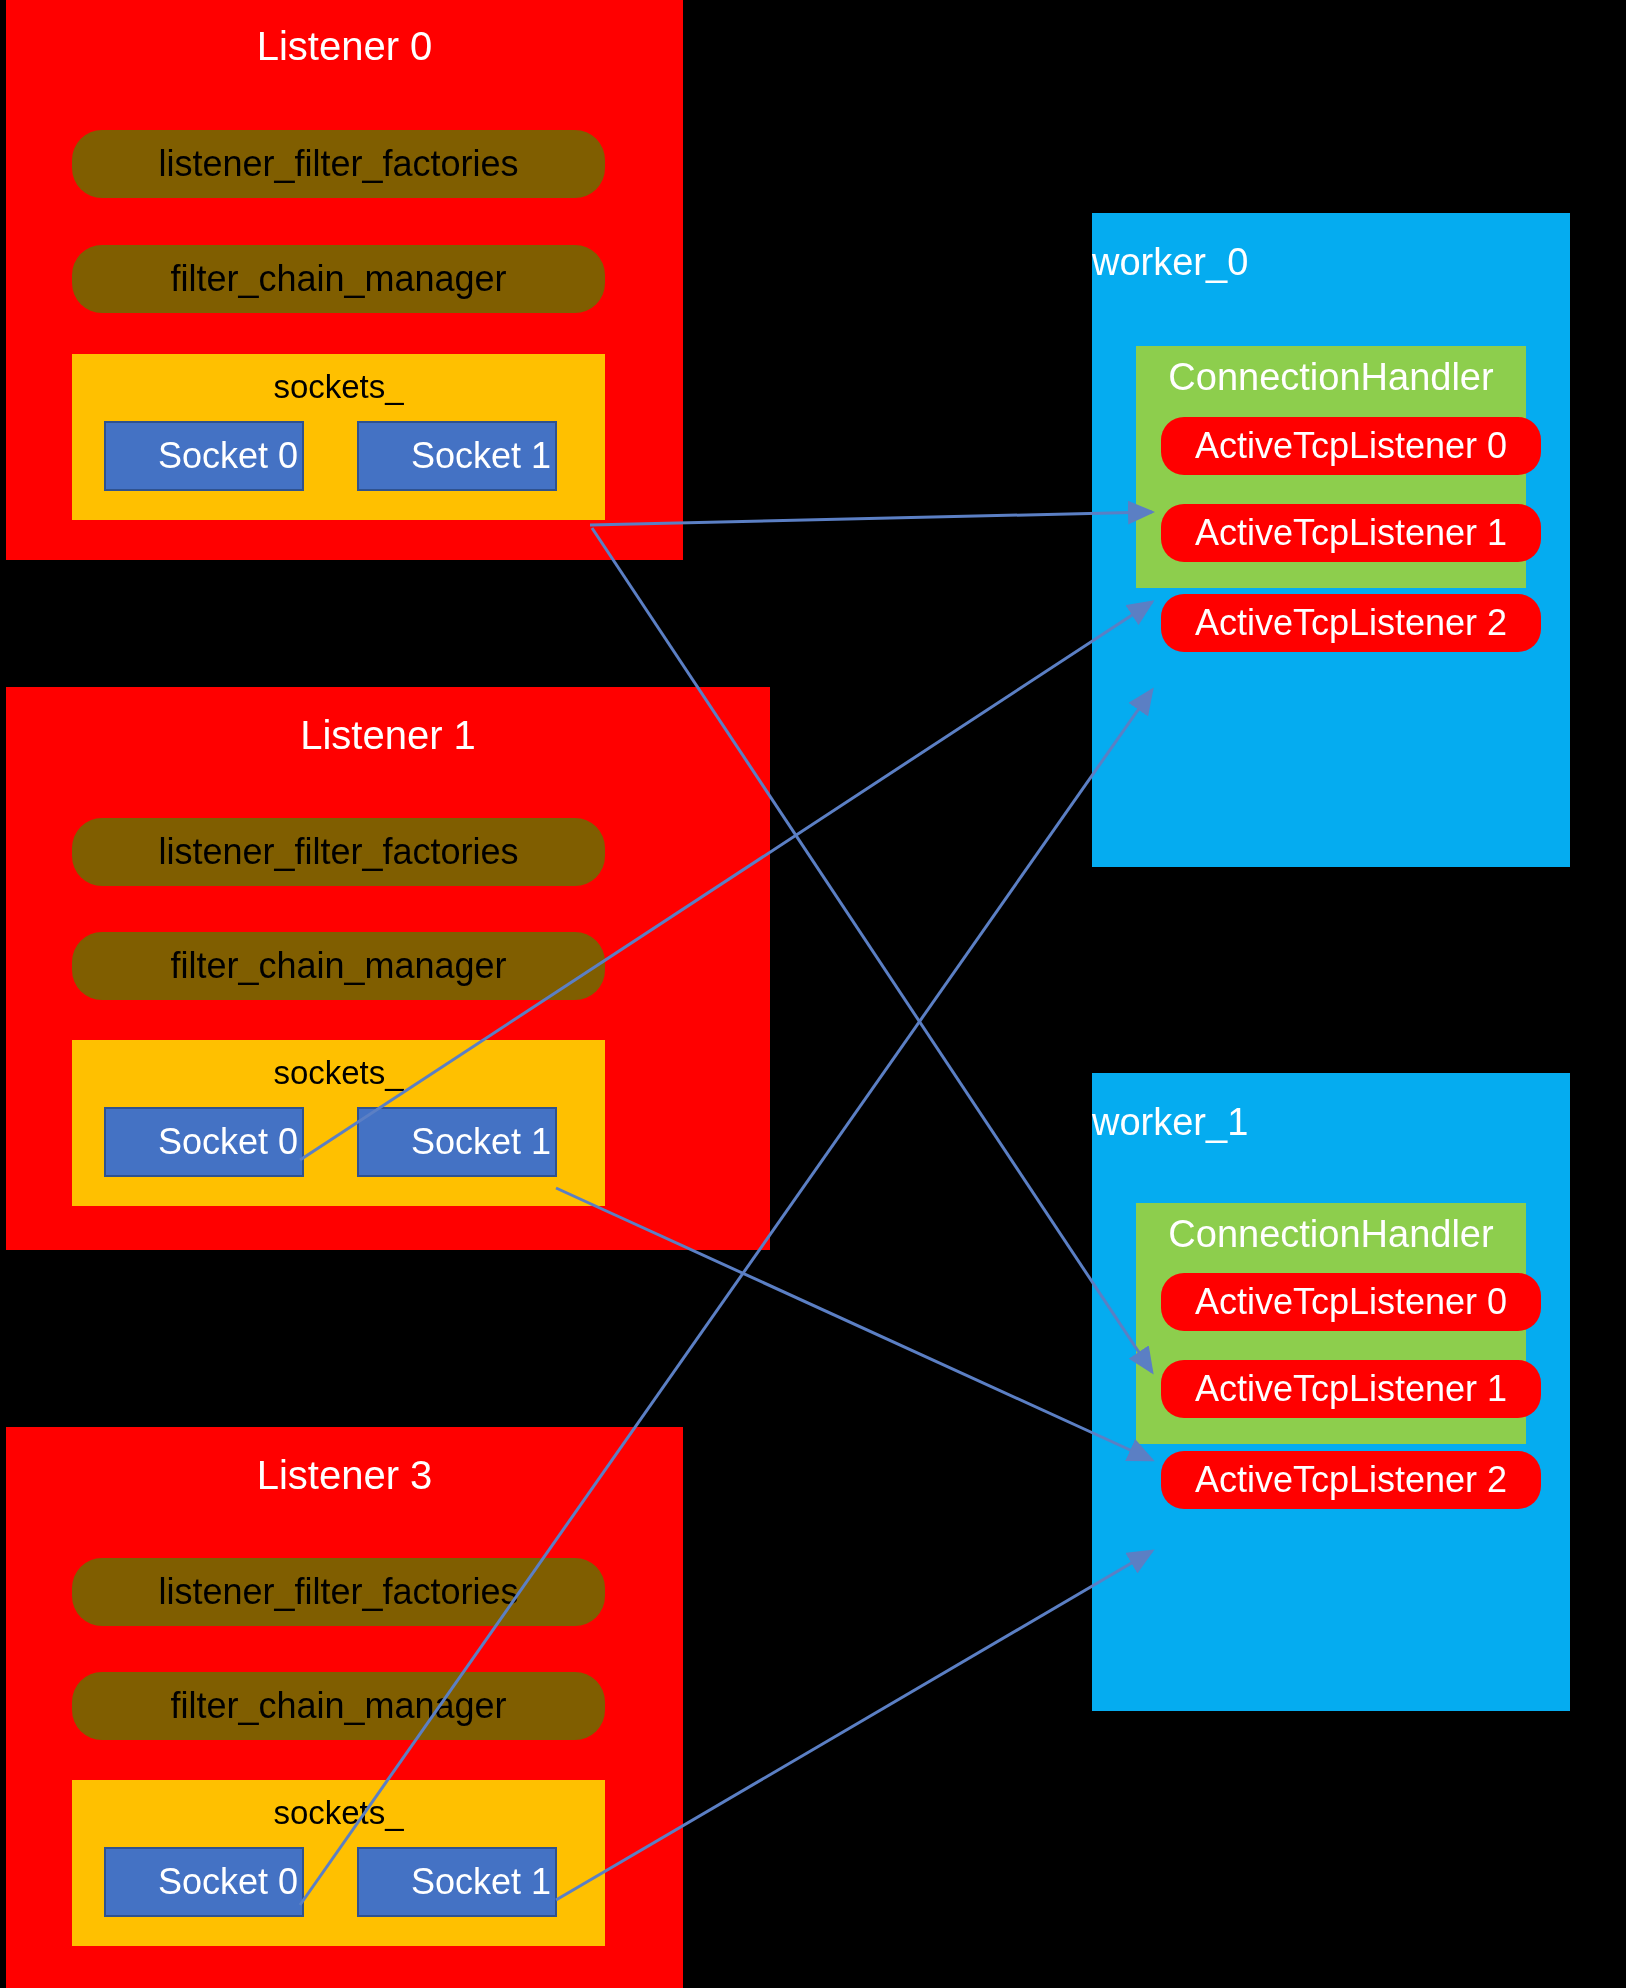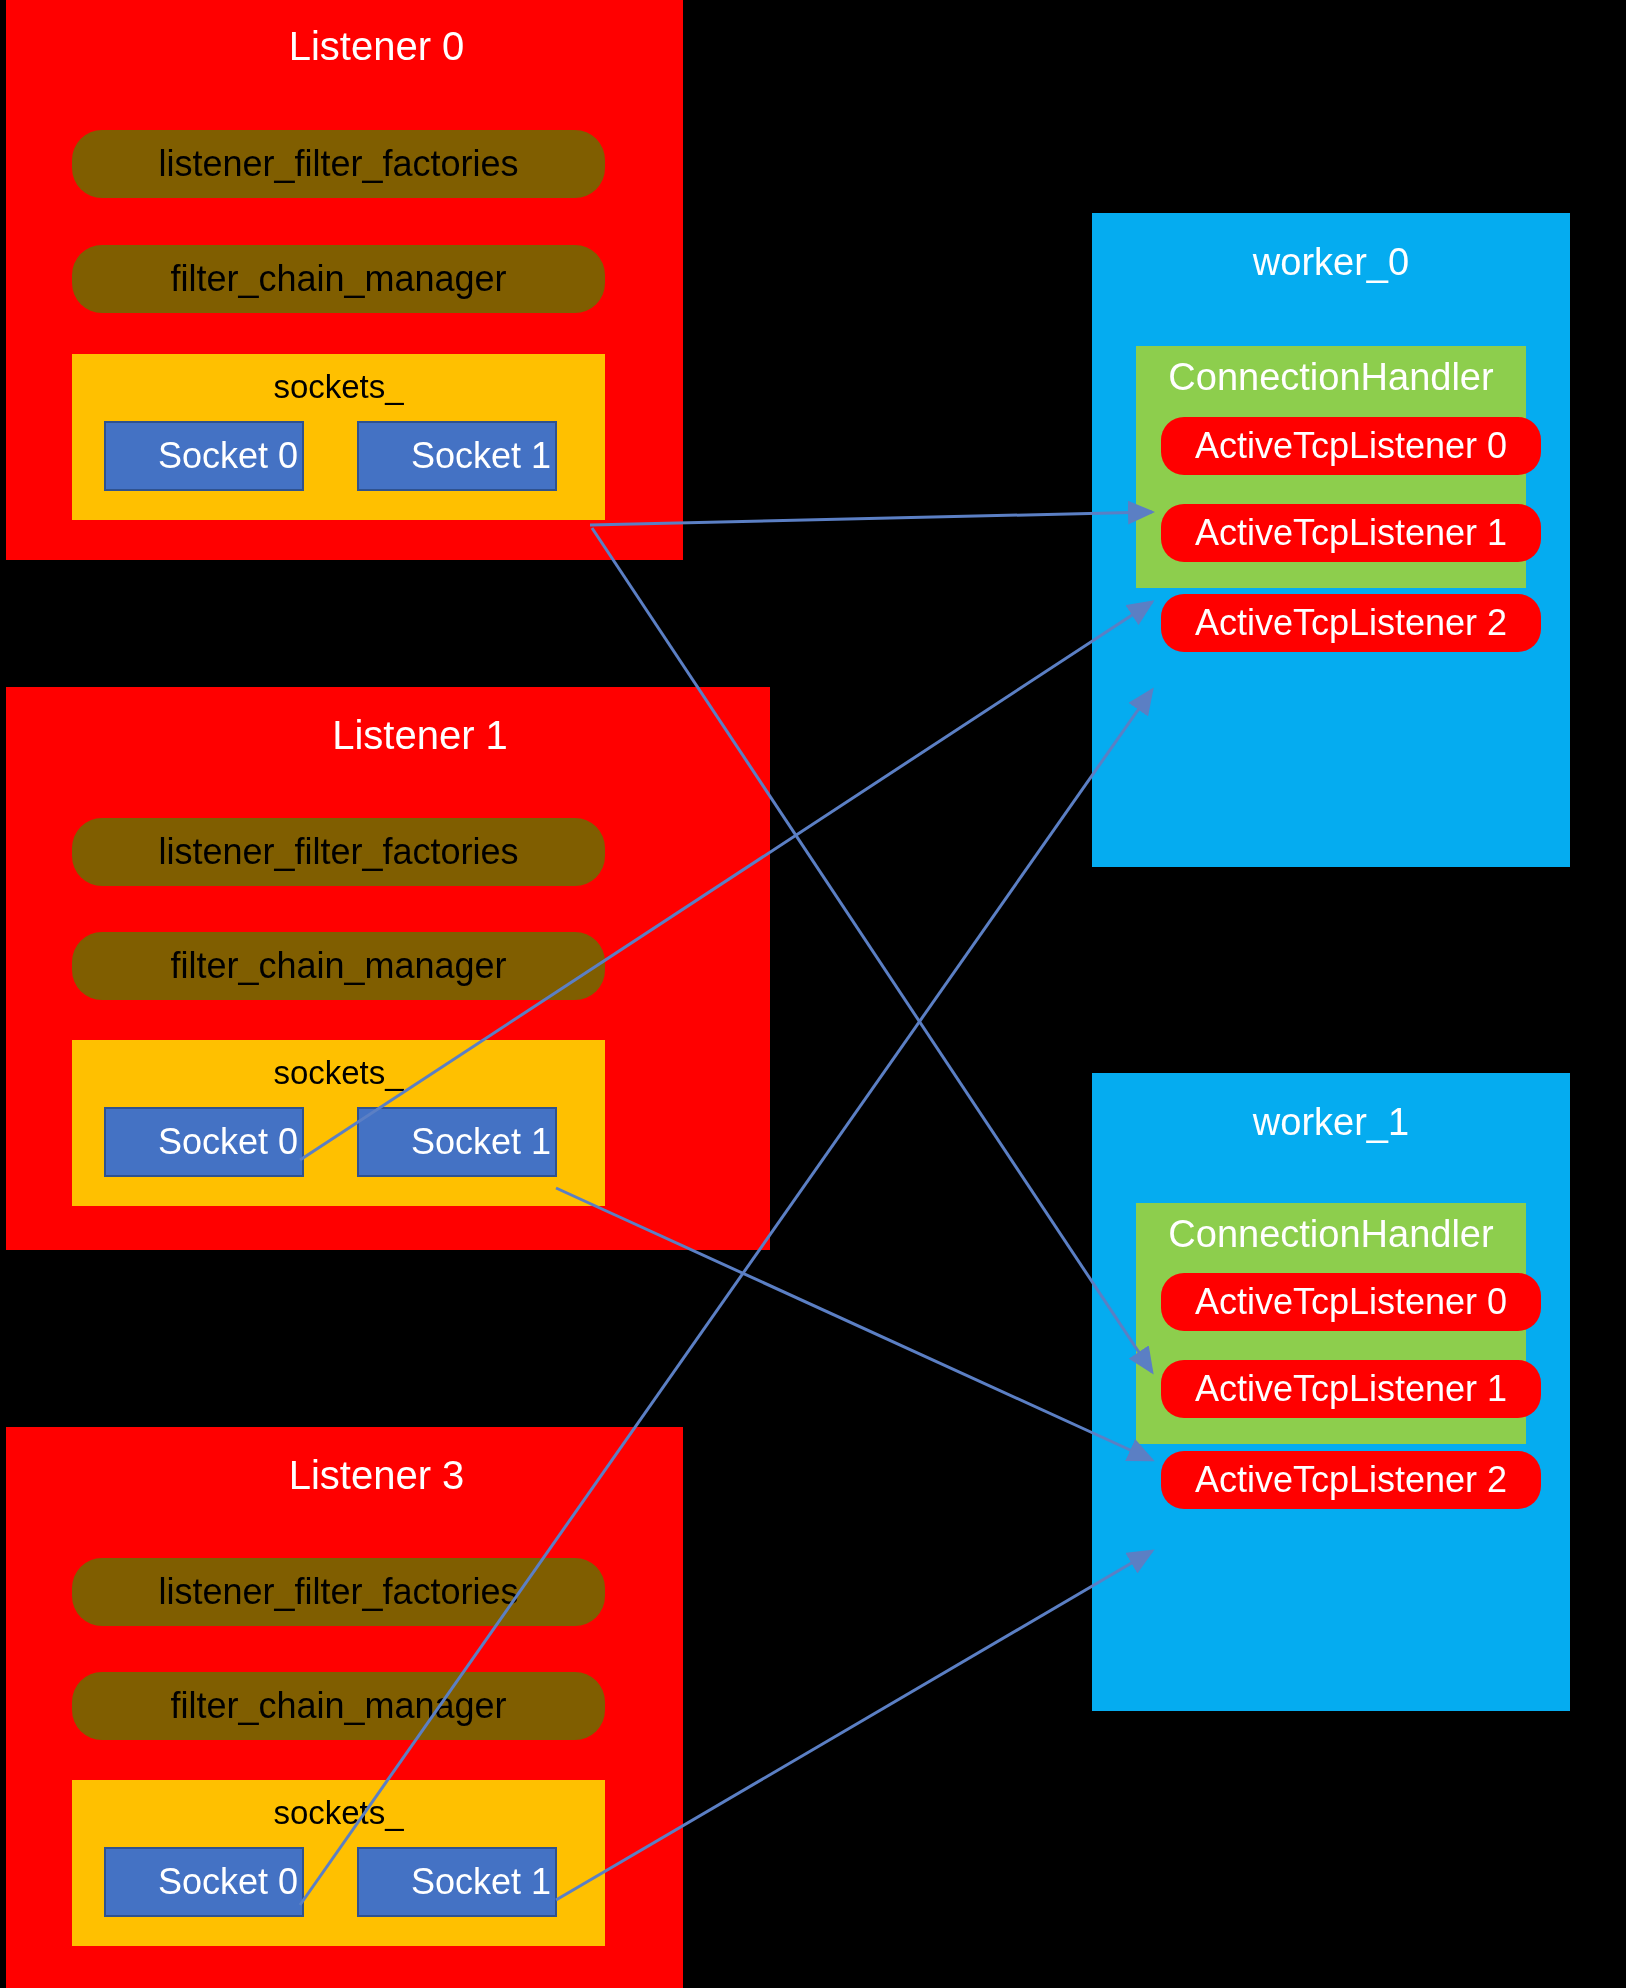--- a/index.html
+++ b/index.html
@@ -32,21 +32,20 @@
   }
   .listener-title {
     position: absolute;
     left: 0;
     width: 100%;
     text-align: center;
     color: #FFFFFF;
     font-size: 40px;
     line-height: 48px;
     white-space: nowrap;
-    margin-left: 32px;
   }
 
   
   .member {
     position: absolute;
     background: #805E00;
     color: #000000;
     font-size: 36px;
     display: flex;
     align-items: center;
@@ -89,21 +88,20 @@
   
   .worker {
     position: absolute;
     background: #05ACF0;
     box-sizing: border-box;
   }
   .worker-title {
     position: absolute;
     left: 0;
     width: 100%;
-    text-align: center;
     color: #FFFFFF;
     font-size: 38px;
     line-height: 46px;
     white-space: nowrap;
   }
 
   
   .conn-handler {
     position: absolute;
     background: #8DCE4D;

